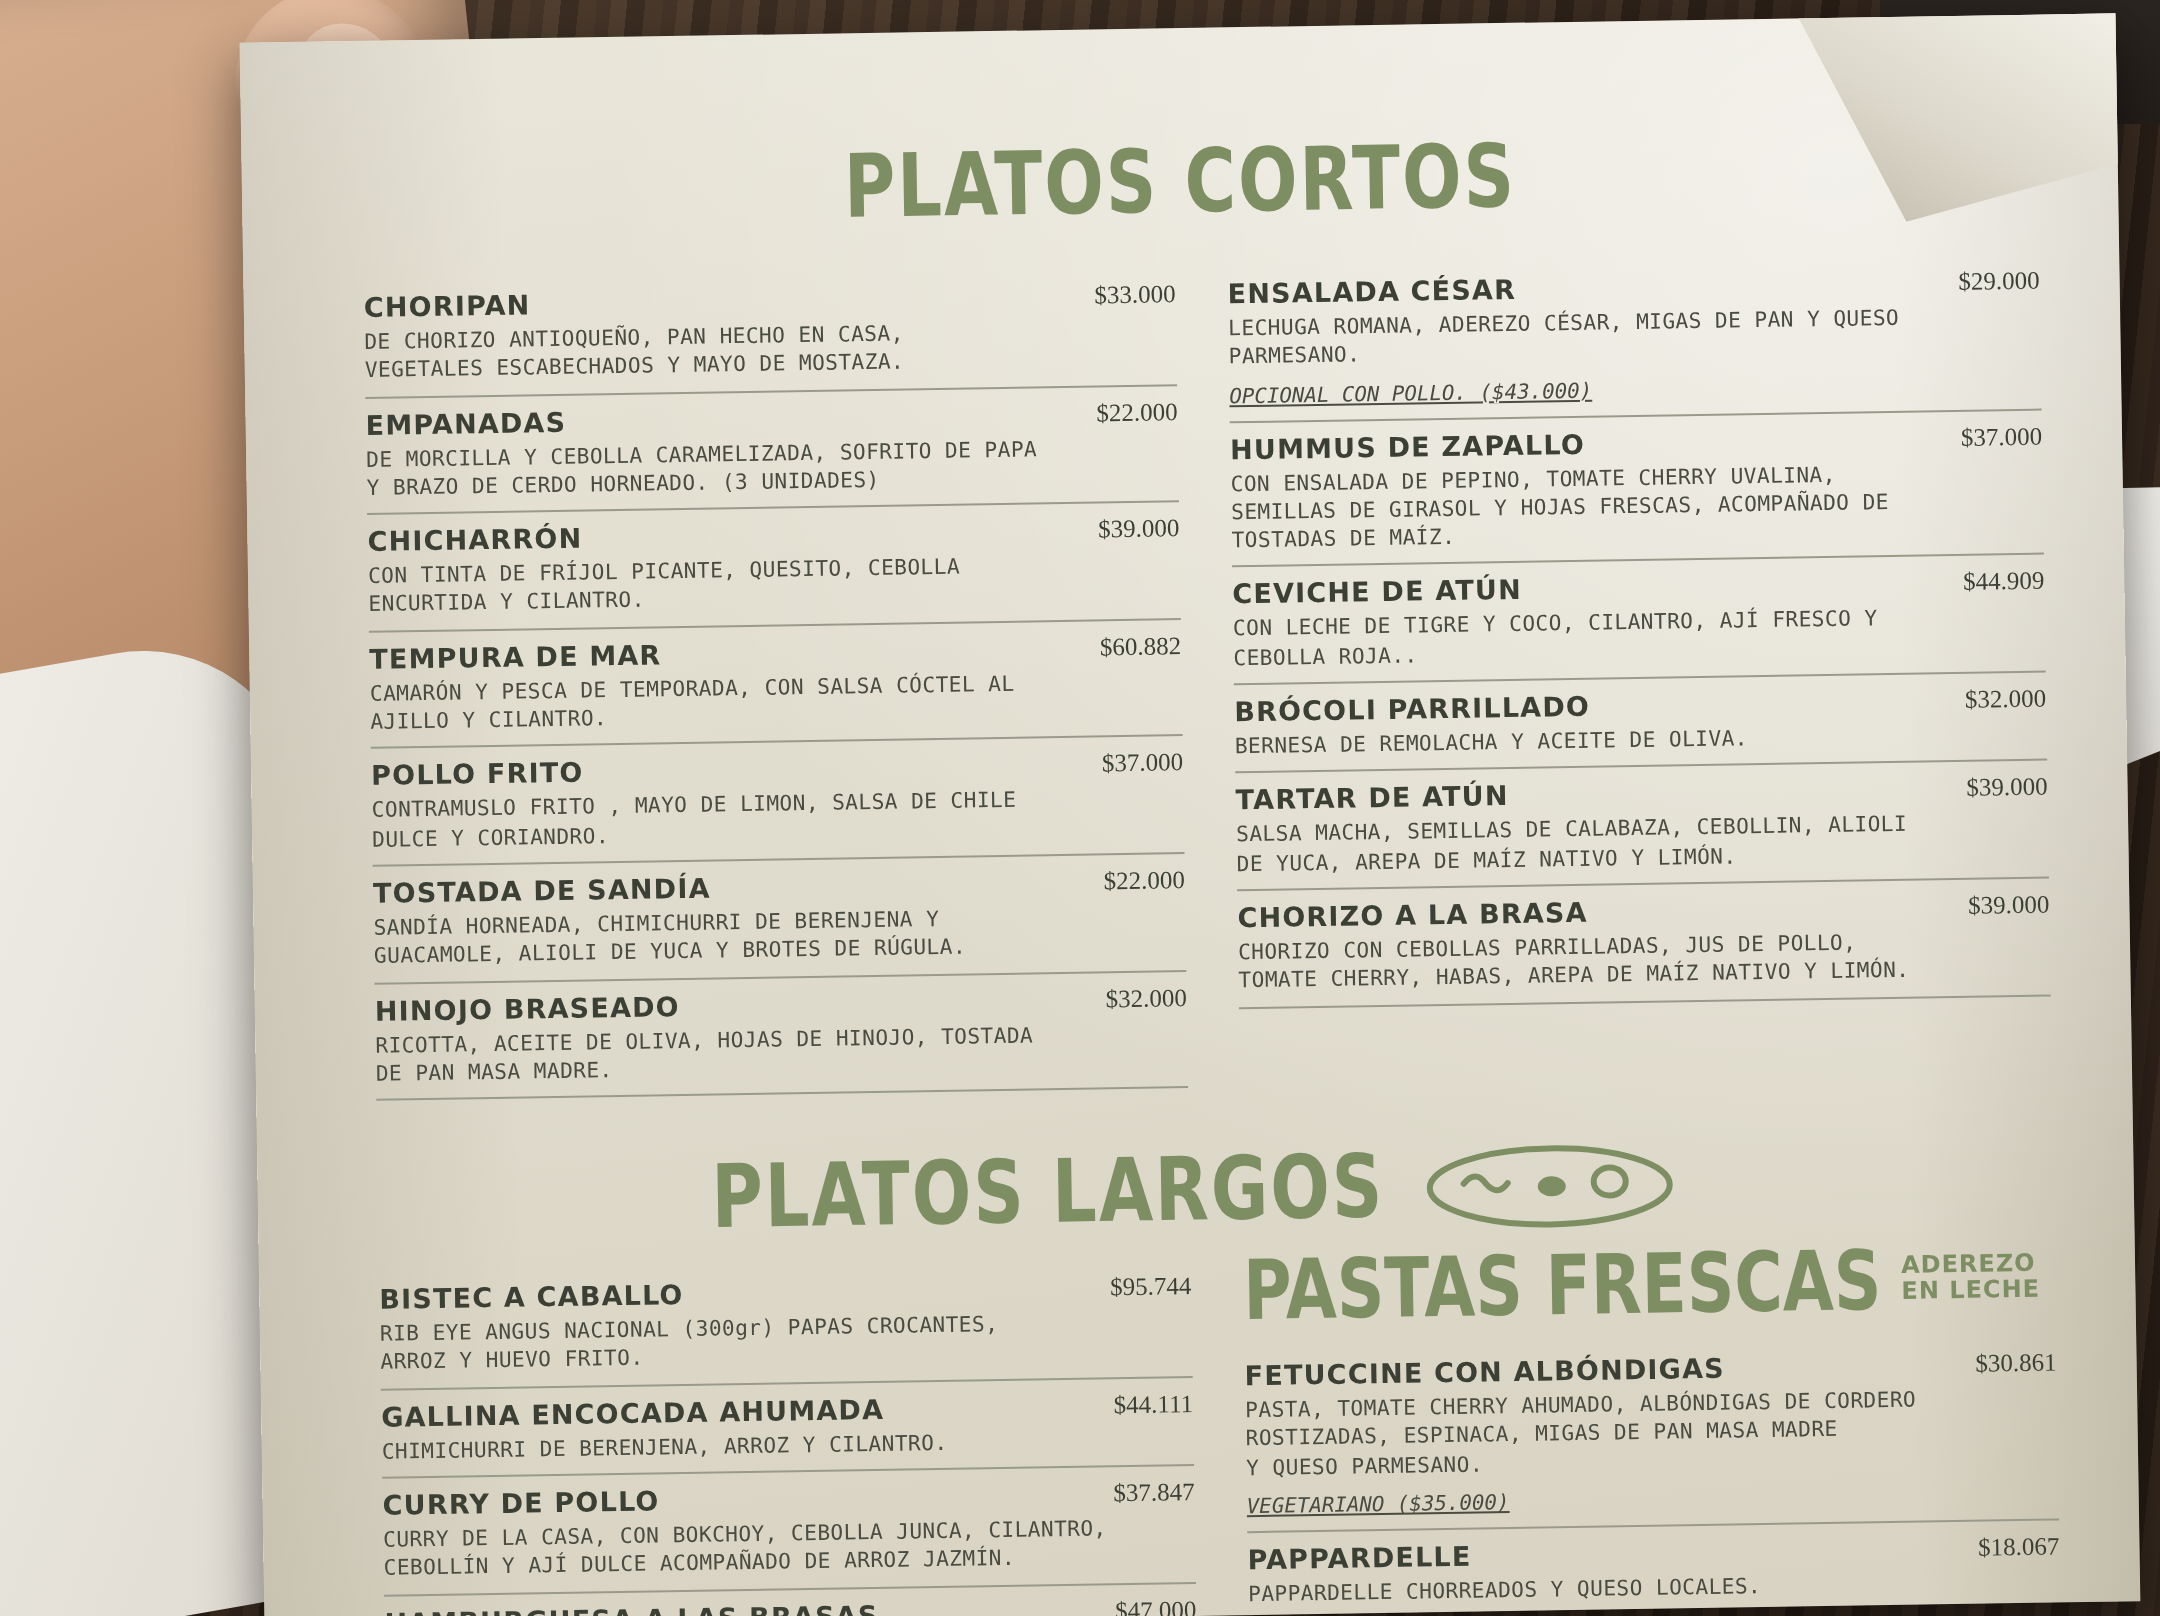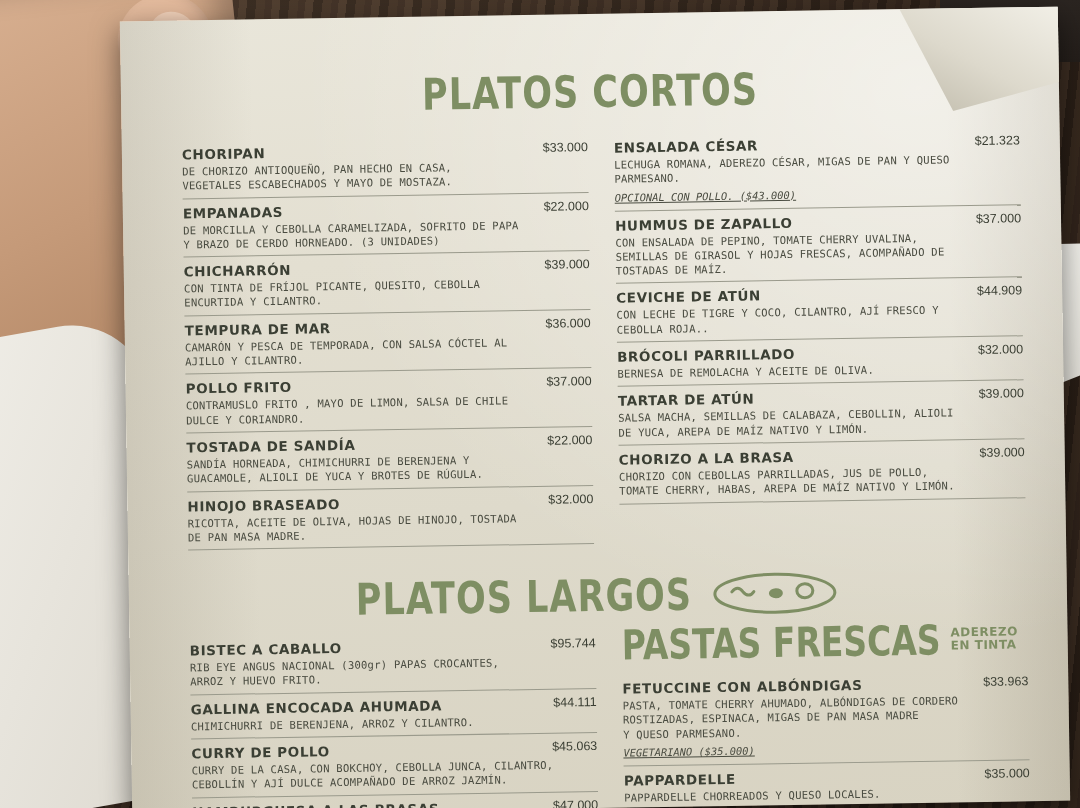--- a/index.html
+++ b/index.html
@@ -114,21 +114,21 @@
   .item:last-child{border-bottom:1px solid #9a9a8c;}
   .item-head{display:flex;justify-content:space-between;align-items:flex-start;gap:10px;}
   .item-name{
     font-family:"DejaVu Sans", sans-serif;
     font-weight:bold;
     font-size:13.5px;
     color:#3b3f34;
     letter-spacing:.6px;
   }
   .item-price{
-    font-family:Liberation Sans, sans-serif;
+    font-family:Liberation Serif, serif;
     font-size:12.5px;color:#3b3f34;white-space:nowrap;
   }
   .item-desc{
     font-family:"DejaVu Sans Mono", monospace;
     font-size:10.6px;line-height:1.35;color:#4a4c41;margin-top:2px;letter-spacing:.2px;
   }
   .item-note{
     font-family:"DejaVu Sans Mono", monospace;
     font-size:10.4px;font-style:italic;color:#4a4c41;margin-top:2px;
     text-decoration:underline;display:inline-block;
@@ -193,21 +193,21 @@
             <div class="item-name">CHICHARRÓN</div>
             <div class="item-price">$39.000</div>
           </div>
           <div class="item-desc" style="white-space:pre-line">CON TINTA DE FRÍJOL PICANTE, QUESITO, CEBOLLA
 ENCURTIDA Y CILANTRO.</div>
         </div>
 
         <div class="item">
           <div class="item-head">
             <div class="item-name">TEMPURA DE MAR</div>
-            <div class="item-price">$36.000</div>
+            <div class="item-price">$60.882</div>
           </div>
           <div class="item-desc" style="white-space:pre-line">CAMARÓN Y PESCA DE TEMPORADA, CON SALSA CÓCTEL AL
 AJILLO Y CILANTRO.</div>
         </div>
 
         <div class="item">
           <div class="item-head">
             <div class="item-name">POLLO FRITO</div>
             <div class="item-price">$37.000</div>
           </div>
@@ -233,21 +233,21 @@
 DE PAN MASA MADRE.</div>
         </div>
 
       </div>
 
       <div class="col">
 
         <div class="item">
           <div class="item-head">
             <div class="item-name">ENSALADA CÉSAR</div>
-            <div class="item-price">$21.323</div>
+            <div class="item-price">$29.000</div>
           </div>
           <div class="item-desc" style="white-space:pre-line">LECHUGA ROMANA, ADEREZO CÉSAR, MIGAS DE PAN Y QUESO
 PARMESANO.</div>
           <div class="item-note">OPCIONAL CON POLLO. ($43.000)</div>
         </div>
 
         <div class="item">
           <div class="item-head">
             <div class="item-name">HUMMUS DE ZAPALLO</div>
             <div class="item-price">$37.000</div>
@@ -323,60 +323,60 @@
           <div class="item-head">
             <div class="item-name">GALLINA ENCOCADA AHUMADA</div>
             <div class="item-price">$44.111</div>
           </div>
           <div class="item-desc" style="white-space:pre-line">CHIMICHURRI DE BERENJENA, ARROZ Y CILANTRO.</div>
         </div>
 
         <div class="item">
           <div class="item-head">
             <div class="item-name">CURRY DE POLLO</div>
-            <div class="item-price">$45.063</div>
+            <div class="item-price">$37.847</div>
           </div>
           <div class="item-desc" style="white-space:pre-line">CURRY DE LA CASA, CON BOKCHOY, CEBOLLA JUNCA, CILANTRO,
 CEBOLLÍN Y AJÍ DULCE ACOMPAÑADO DE ARROZ JAZMÍN.</div>
         </div>
 
         <div class="item">
           <div class="item-head">
             <div class="item-name">HAMBURGUESA A LAS BRASAS</div>
             <div class="item-price">$47.000</div>
           </div>
 
         </div>
 
       </div>
 
       <div class="col">
         <div class="pastas-row" style="margin-top:-4px;margin-bottom:10px;">
           <div class="pastas-title">PASTAS FRESCAS</div>
           <div class="pastas-sub">
             <div>ADEREZO</div>
-            <div>EN TINTA</div>
+            <div>EN LECHE</div>
           </div>
         </div>
 
         <div class="item">
           <div class="item-head">
             <div class="item-name">FETUCCINE CON ALBÓNDIGAS</div>
-            <div class="item-price">$33.963</div>
+            <div class="item-price">$30.861</div>
           </div>
           <div class="item-desc" style="white-space:pre-line">PASTA, TOMATE CHERRY AHUMADO, ALBÓNDIGAS DE CORDERO
 ROSTIZADAS, ESPINACA, MIGAS DE PAN MASA MADRE
 Y QUESO PARMESANO.</div>
           <div class="item-note">VEGETARIANO ($35.000)</div>
         </div>
 
         <div class="item">
           <div class="item-head">
             <div class="item-name">PAPPARDELLE</div>
-            <div class="item-price">$35.000</div>
+            <div class="item-price">$18.067</div>
           </div>
           <div class="item-desc" style="white-space:pre-line">PAPPARDELLE CHORREADOS Y QUESO LOCALES.</div>
         </div>
 
       </div>
     </div>
 
   </div>
 </div>
 

